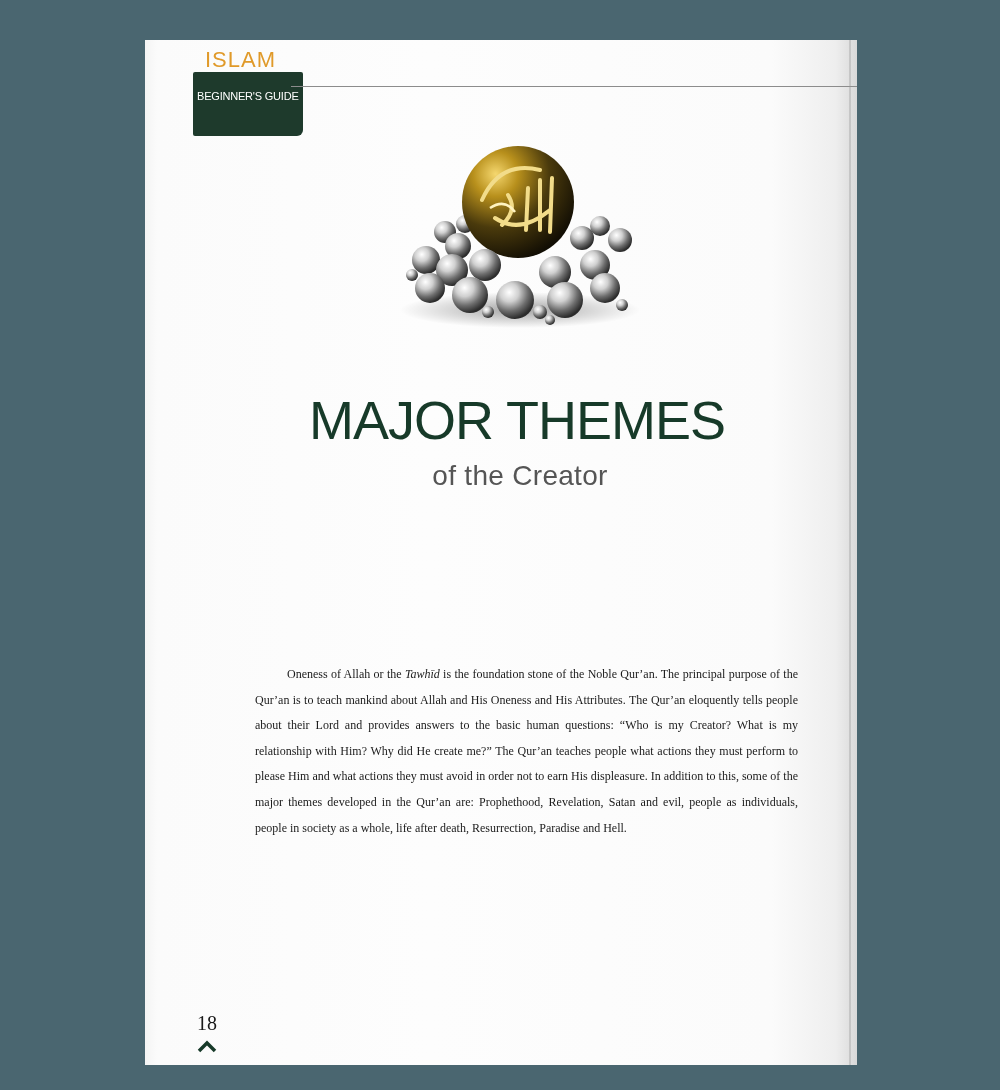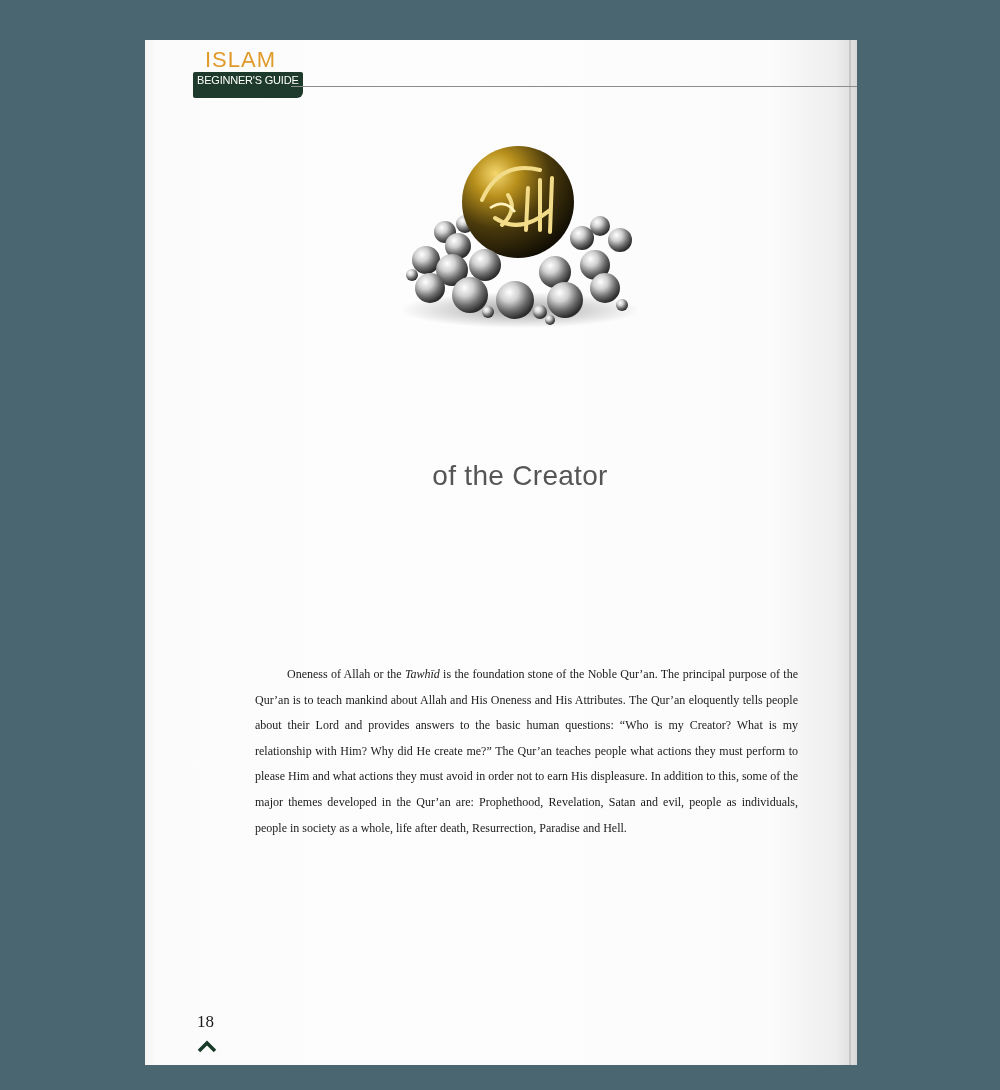--- a/index.html
+++ b/index.html
@@ -53,22 +53,22 @@
     }
     .logo-badge {
       position: absolute;
       left: 0;
       top: 23px;
       background: #1e3a2c;
       color: #ffffff;
       font-family: "Liberation Sans", sans-serif;
       font-size: 11px;
       line-height: 16px;
-      height: 26px;
-      padding: 0 4px;
+      height: 32px;
+      padding: 16px 4px;
       border-radius: 2px 2px 6px 2px;
       letter-spacing: -0.2px;
       white-space: nowrap;
     }
     .header-rule {
       position: absolute;
       left: 98px;
       top: 37px;
       right: -10px;
       height: 1px;
@@ -150,21 +150,21 @@
       margin-top: 20px;
     }
     .body-text em {
       font-style: italic;
     }
     .page-number {
       position: absolute;
       left: 52px;
       top: 972px;
       font-family: "Liberation Serif", serif;
-      font-size: 17px;
+      font-size: 20px;
       color: #1a1a1a;
     }
     .page-chevron {
       position: absolute;
       left: 52px;
       top: 999px;
       width: 20px;
       height: 14px;
     }
   </style>
@@ -225,20 +225,21 @@
       <circle cx="175" cy="160" r="18" fill="url(#silver)"></circle>
       <circle cx="215" cy="148" r="15" fill="url(#silver)"></circle>
       <circle cx="98" cy="172" r="6" fill="url(#silver)"></circle>
       <circle cx="150" cy="172" r="7" fill="url(#silver)"></circle>
       <circle cx="160" cy="180" r="5" fill="url(#silver)"></circle>
       <circle cx="232" cy="165" r="6" fill="url(#silver)"></circle>
       <circle cx="22" cy="135" r="6" fill="url(#silver)"></circle>
     </svg>
   </div>
 
+  <div class="title-major">MAJOR THEMES</div>
   <div class="title-of">of the Creator</div>
 
   <div class="body-text">
     <p><span>Oneness of Allah or the </span><em>Tawhīd</em><span> is the foundation stone of the Noble Qur’an. The principal purpose of the Qur’an is to teach mankind about Allah and His Oneness and His Attributes. The Qur’an eloquently tells people about their Lord and provides answers to the basic human questions: “Who is my Creator? What is my relationship with Him? Why did He create me?” The Qur’an teaches people what actions they must perform to please Him and what actions they must avoid in order not to earn His displeasure. In addition to this, some of the major themes developed in the Qur’an are: Prophethood, Revelation, Satan and evil, people as individuals, people in society as a whole, life after death, Resurrection, Paradise and Hell.</span></p>
   </div>
 
   <div class="page-number">18</div>
   <div class="page-chevron">
     <svg width="20" height="14" viewBox="0 0 20 14">
         <path d="M2 12 L10 4 L18 12" stroke="#173a29" stroke-width="3.5" fill="none" stroke-linejoin="miter"></path>

